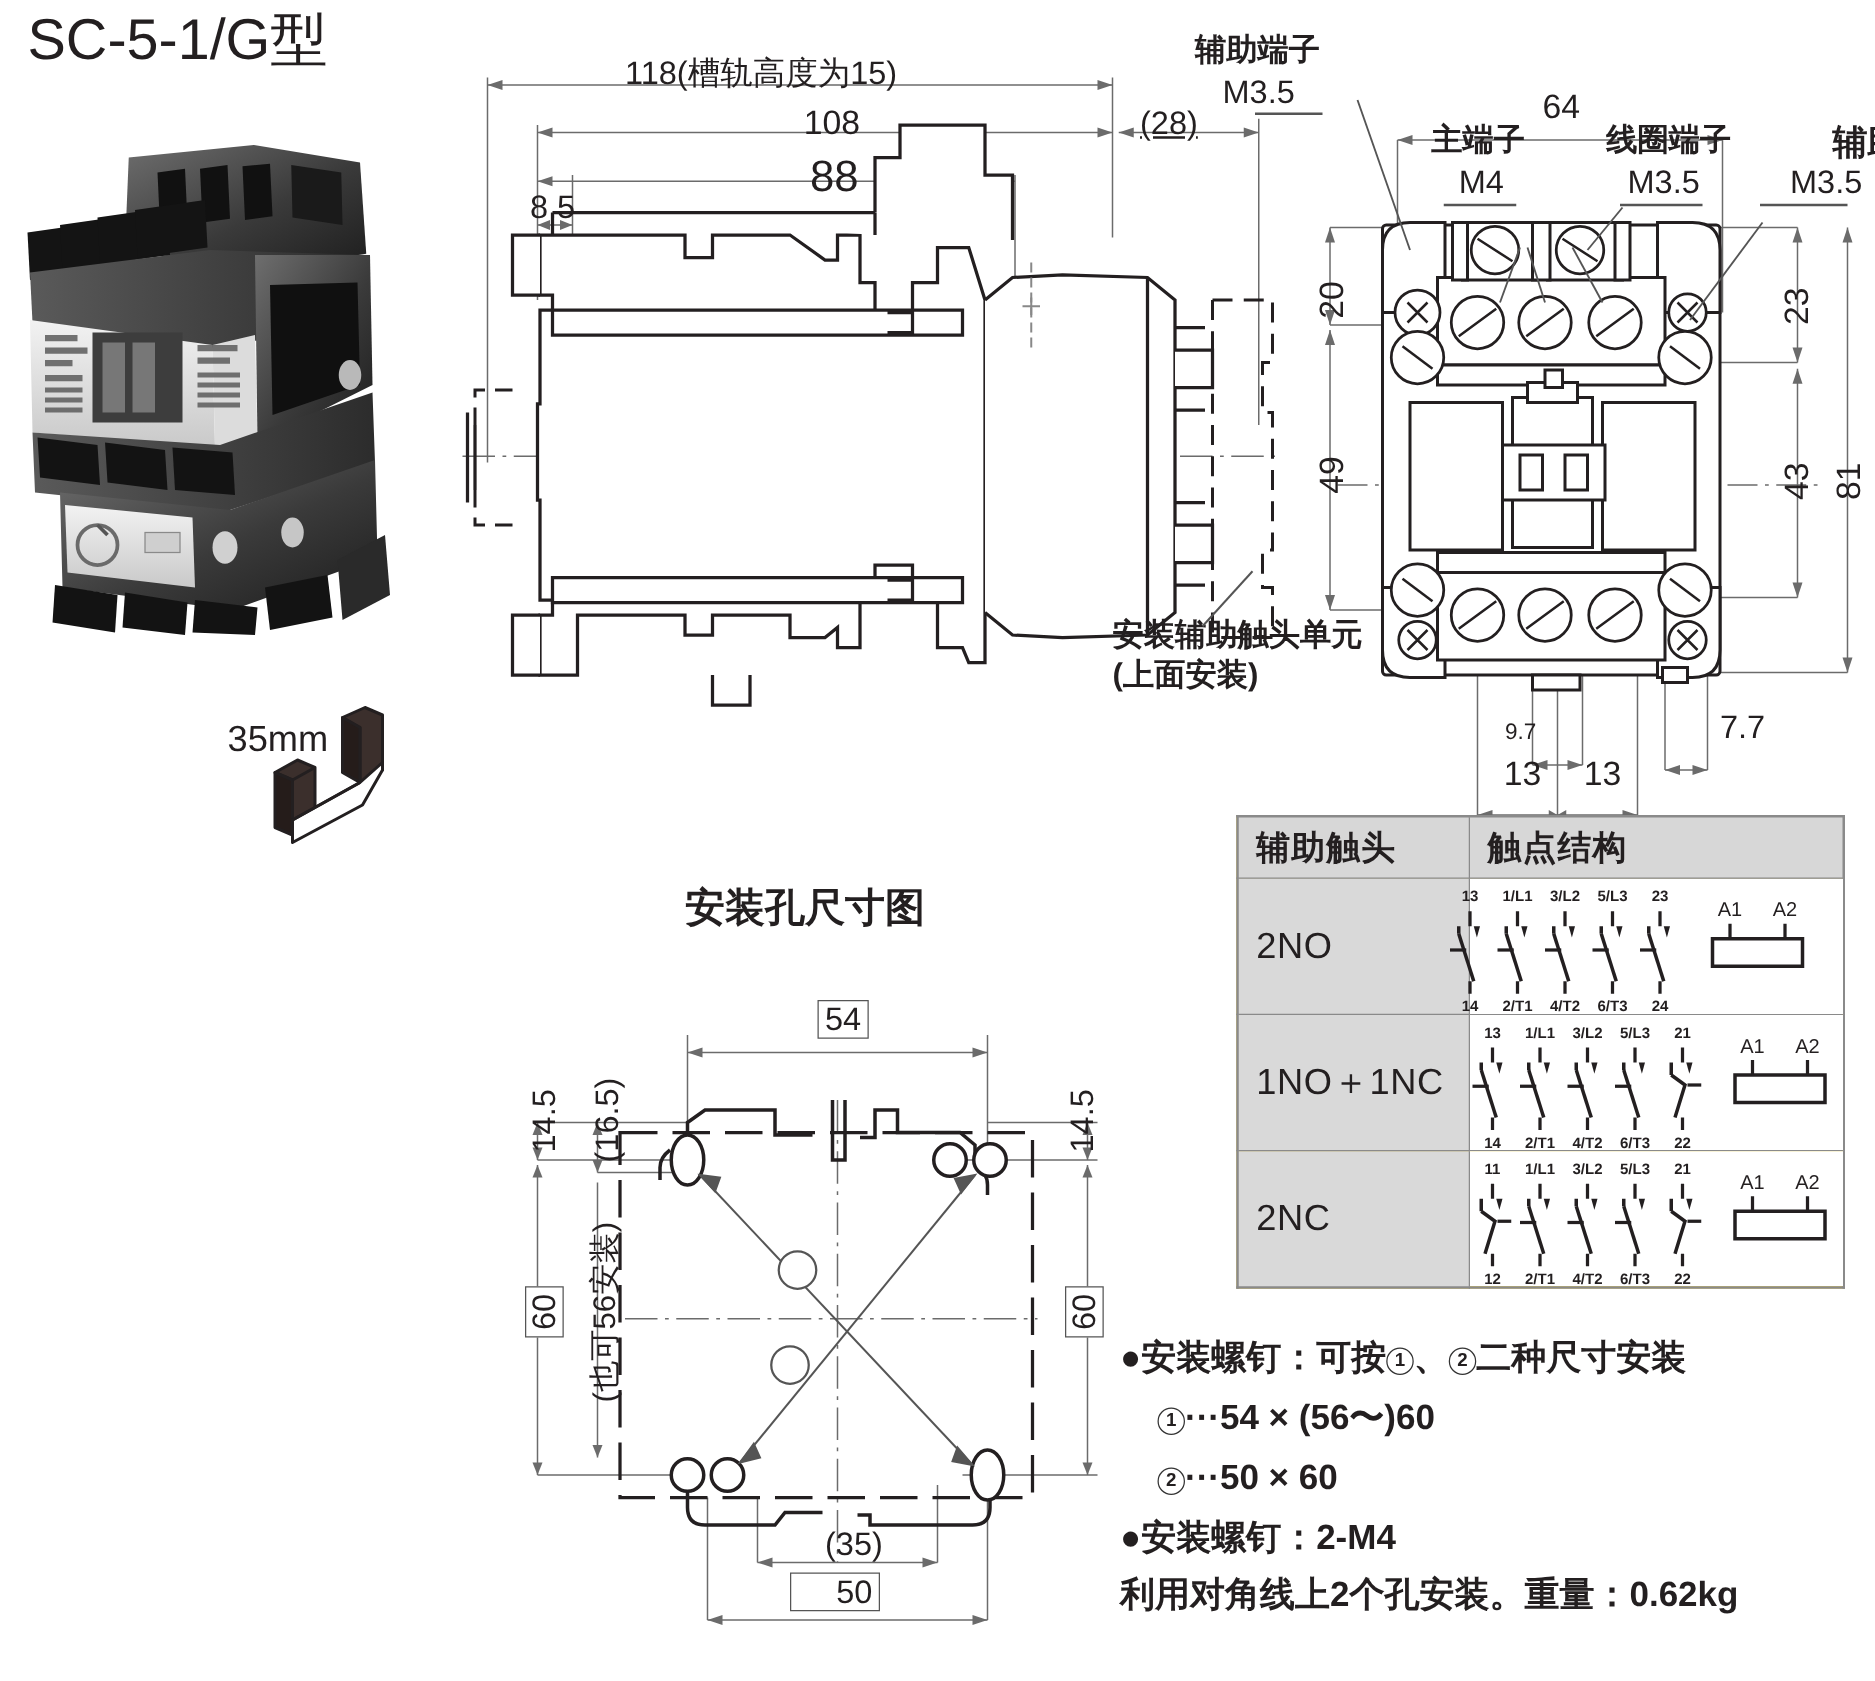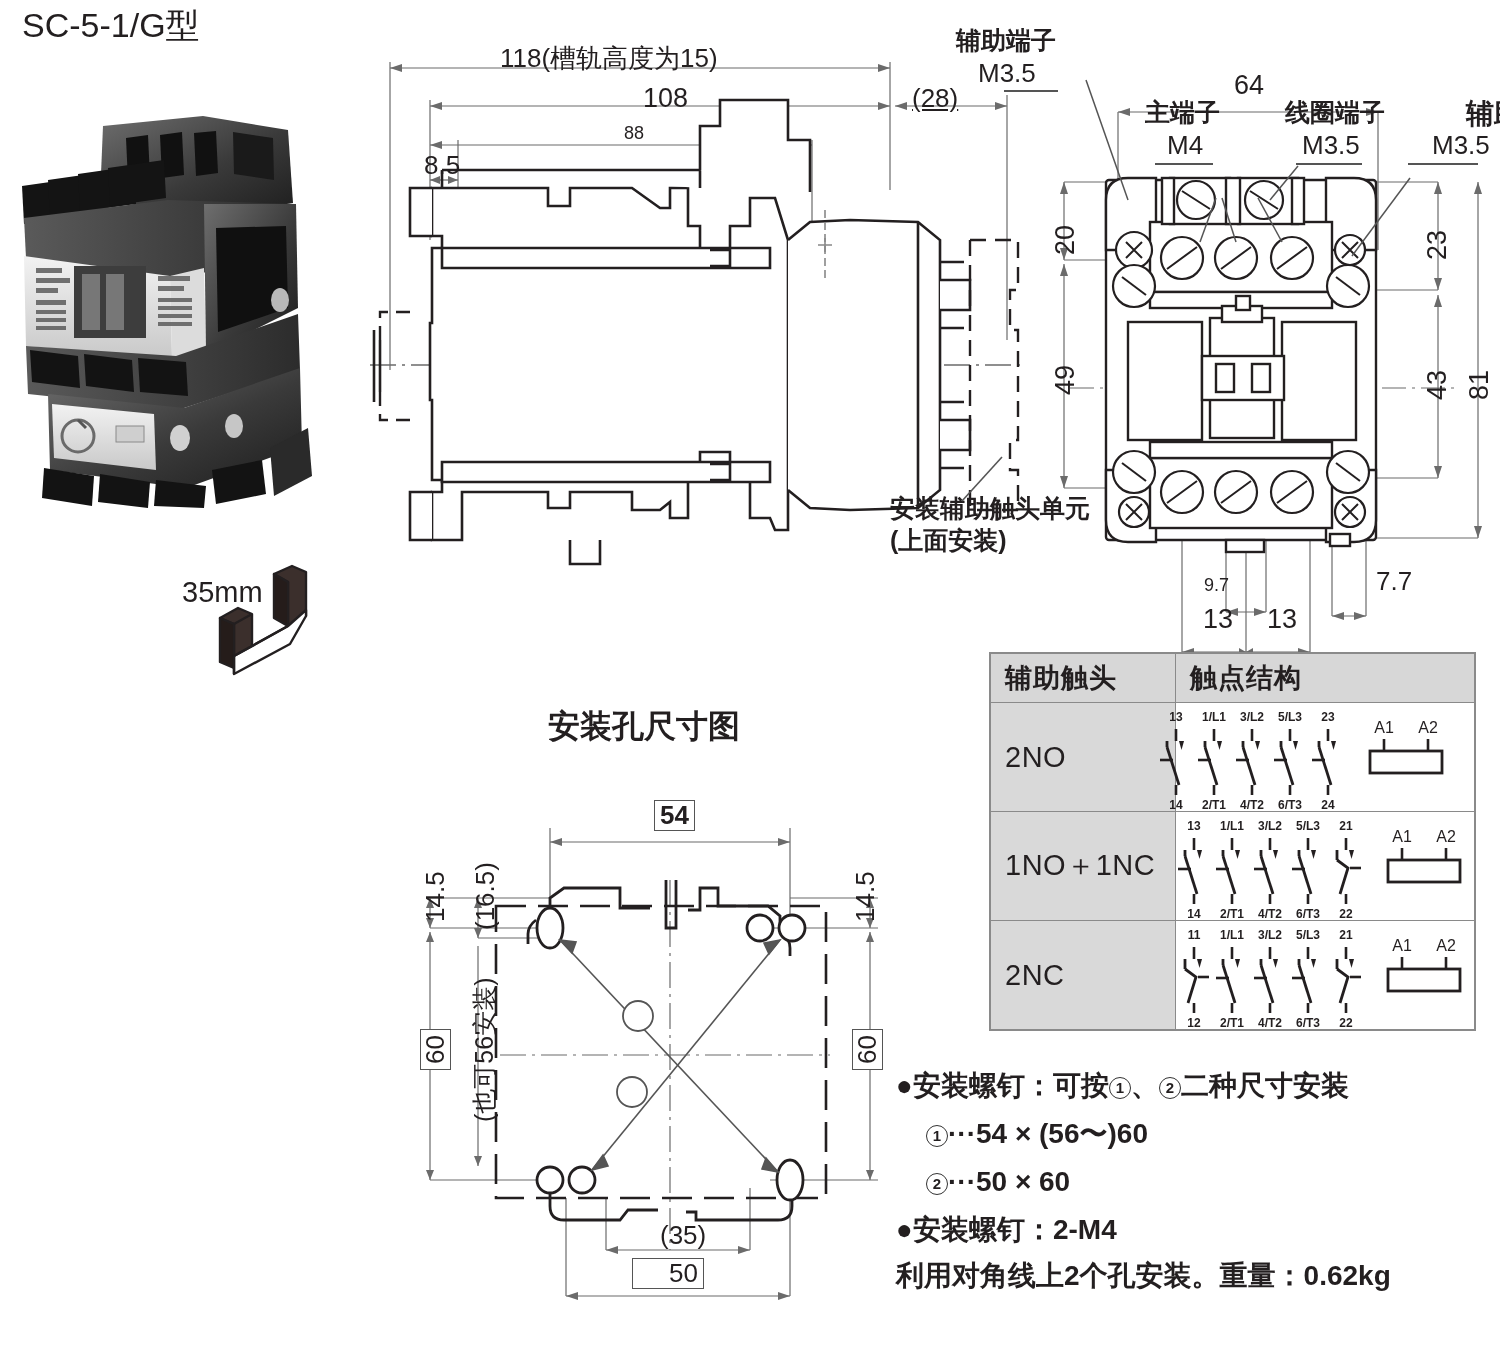--- a/index.html
+++ b/index.html
@@ -23,21 +23,21 @@
   .notes{font-size:28px;font-weight:700;letter-spacing:0px;}
   .circnum{display:inline-block;border:1.6px solid #333;border-radius:50%;
       width:20px;height:20px;line-height:20px;text-align:center;font-size:15px;
       font-weight:700;vertical-align:2px;}
   
   #photo{position:absolute;left:8px;top:108px;width:320px;height:400px;}
 </style>
 </head>
 <body>
 
-<div class="t" style="left:22px;top:8px;font-size:34px;text-align:right;">SC-5-1/G型</div>
+<div class="t" style="left:22px;top:8px;font-size:46px;text-align:right;">SC-5-1/G型</div>
 
 <svg id="photo" width="320" height="400" viewBox="0 0 320 400">
   <defs>
     <linearGradient id="gdark" x1="0" y1="0" x2="1" y2="1">
       <stop offset="0%" stop-color="#6e6e6e"></stop>
         <stop offset="55%" stop-color="#3a3a3a"></stop>
       <stop offset="100%" stop-color="#1d1d1d"></stop>
     </linearGradient>
     <linearGradient id="glight" x1="0" y1="0" x2="0" y2="1">
       <stop offset="0%" stop-color="#f2f2f2"></stop>
@@ -217,21 +217,21 @@
     <line x1="455" y1="170" x2="455" y2="240"></line>
   </g>
   <path d="M448 205 h14 M455 198 v14" stroke="#888" stroke-width="1.6"></path>
 
   <path d="M200 500 L200 524 L230 524 L230 500" stroke="#231f20" stroke-width="2.6" fill="#fff"></path>
 </svg>
 
 <div class="t" style="left:500px;top:45px;font-size:26px;">118(槽轨高度为15)</div>
 <div class="t" style="left:643px;top:85px;font-size:27px;">108</div>
 <div class="t" style="left:912px;top:85px;font-size:26px;text-decoration:underline;">(28)</div>
-<div class="t" style="left:624px;top:124px;font-size:18px;">88</div>
+<div class="t" style="left:648px;top:124px;font-size:35px;">88</div>
 <div class="t" style="left:424px;top:152px;font-size:26px;">8.5</div>
 
 <div class="t" style="left:890px;top:496px;font-size:25px;font-weight:700;">安装辅助触头单元</div>
 <div class="t" style="left:890px;top:528px;font-size:25px;font-weight:600;">(上面安装)</div>
 <svg style="left:960px;top:455px;" width="80" height="50" viewBox="0 0 80 50">
   <line x1="2" y1="46" x2="42" y2="2" stroke="#555" stroke-width="1.6"></line>
 </svg>
 
 <svg style="left:1030px;top:60px;" width="470" height="580" viewBox="0 0 470 580">
 
@@ -488,21 +488,21 @@
     <path d="M378 392 l-16 -3 l4 -11 z" fill="#555"></path>
     <path d="M380 160 l-16 3 l5 11 z" fill="#555"></path>
     <path d="M192 390 l16 -4 l-5 -11 z" fill="#555"></path>
   </g>
   <g stroke="#555" stroke-width="1.8" fill="#fff">
     <circle cx="238" cy="236" r="15"></circle>
     <circle cx="232" cy="312" r="15"></circle>
   </g>
 </svg>
 
-<div class="t boxnum" style="left:654px;top:800px;font-size:26px;font-weight:bold;">54</div>
+<div class="t boxnum" style="left:654px;top:800px;font-size:26px;">54</div>
 <div class="vt" style="left:422px;top:922px;font-size:26px;">14.5</div>
 <div class="vt" style="left:472px;top:930px;font-size:26px;">(16.5)</div>
 <div class="vt" style="left:852px;top:922px;font-size:26px;">14.5</div>
 <div class="vt boxnum" style="left:420px;top:1070px;font-size:26px;">60</div>
 <div class="vt" style="left:472px;top:1122px;font-size:25px;">(也可56安装)</div>
 <div class="vt boxnum" style="left:852px;top:1070px;font-size:26px;">60</div>
 <div class="t" style="left:660px;top:1222px;font-size:26px;">(35)</div>
 <div class="t boxnum" style="left:632px;top:1258px;font-size:26px;padding-left:36px;">50</div>
 
 <table id="contact-table">

